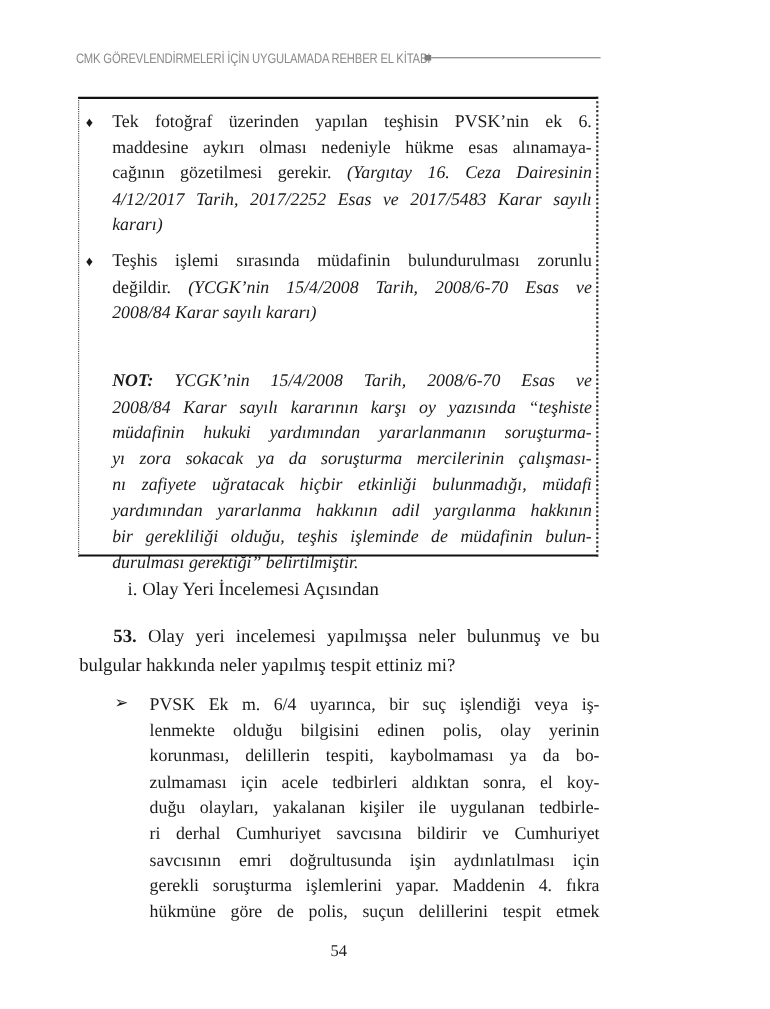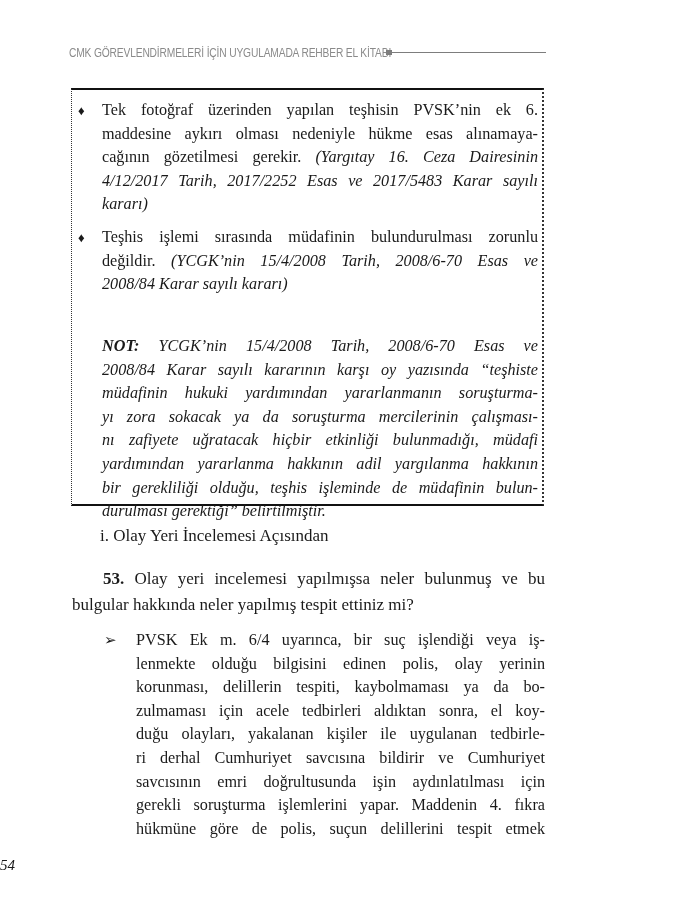--- a/index.html
+++ b/index.html
@@ -20,31 +20,31 @@
 
     .blt { position: absolute; left: 102px; width: 436px; font-size: 16.2px; line-height: 23.6px;
       text-align: justify; }
     .blt .mark { position: absolute; left: -24px; top: 0; font-size: 13px; }
     .blt i { }
 
     .note-para { position: absolute; left: 102px; top: 315px; width: 436px; font-size: 16.2px;
       line-height: 23.6px; text-align: justify; font-style: italic; margin-top: 20px; }
     .note-para b { font-weight: bold; }
 
-    .subheading { position: absolute; left: 100px; top: 524px; font-size: 17px; line-height: 24px; }
+    .subheading { position: absolute; left: 116px; top: 524px; font-size: 17px; line-height: 24px; }
 
     .question { position: absolute; left: 72px; top: 566px; width: 473px; font-size: 17px;
       line-height: 26px; text-align: justify; text-indent: 31px; }
     .question b { font-weight: bold; margin-top: 35px; }
 
     .answer { position: absolute; left: 136px; top: 629px; width: 409px; font-size: 16.2px;
       line-height: 23.6px; text-align: justify; }
     .answer .arrow { position: absolute; left: -32px; top: 0; font-size: 15px; }
 
-    .page-number { position: absolute; left: 0; width: 616px; top: 857px; text-align: left; font-size: 15px; font-style: italic; }
+    .page-number { position: absolute; left: 0; width: 616px; top: 857px; text-align: center; font-size: 15px; }
 
     .line { display: block; text-align: justify; text-align-last: justify; white-space: nowrap; }
     .line.last { text-align-last: left; }
   </style>
 </head>
 <body>
 
 <div class="running-header">
   <span class="title">CMK GÖREVLENDİRMELERİ İÇİN UYGULAMADA REHBER EL KİTABI</span>
   <span class="marker"></span>

